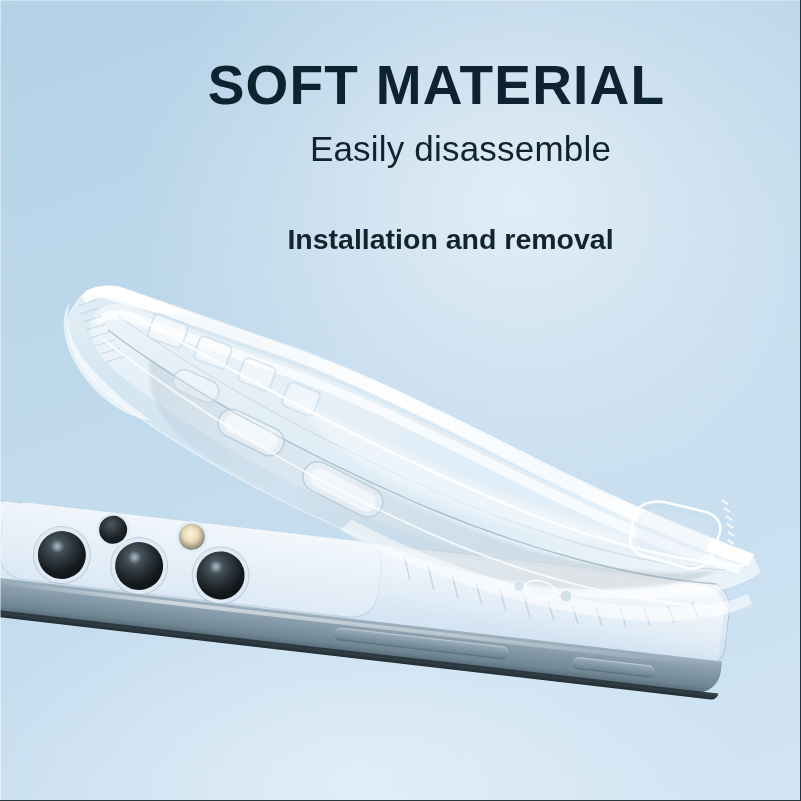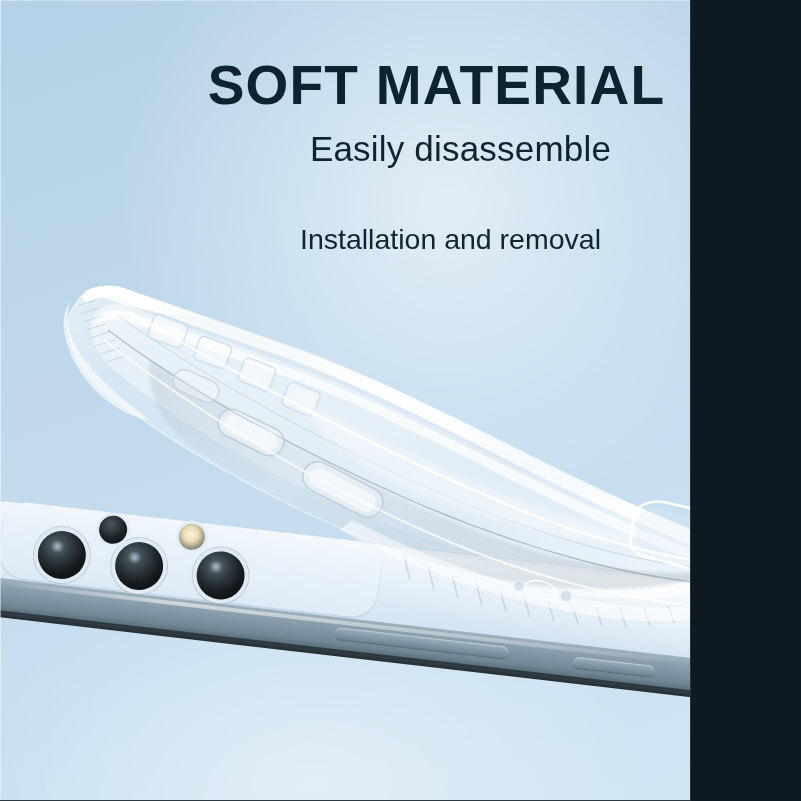--- a/index.html
+++ b/index.html
@@ -2,21 +2,21 @@
 <html><head>
 <meta charset="utf-8">
 <style>
   html, body {
     margin: 0;
     padding: 0;
     background: #0e1a22;
   }
   .stage {
     position: relative;
-    width: 691px;
+    width: 801px;
     height: 801px;
     overflow: hidden;
     font-family: "Liberation Sans", sans-serif;
     background: linear-gradient(160deg, #b4d1e7 0%, #bcd7ea 28%, #c4dcee 55%, #cbe1f1 78%, #d2e5f3 100%);
   }
   .stage::after {
     content: "";
     position: absolute;
     inset: 0;
     pointer-events: none;
@@ -72,21 +72,21 @@
     letter-spacing: .2px;
     padding-left: 92px;
     color: #10242f;
     margin-left: 28px;
   }
   .body-copy {
     position: absolute;
     left: 0; right: 0;
     top: 220px;
     font-size: 28.5px;
-    font-weight: 400;
+    font-weight: 700;
     line-height: 1.35;
     padding-left: 100px;
     color: #12252f;
   }
   .body-copy .l2 { display: block; }
 
   
   .phone {
     position: absolute;
     left: -22px;

